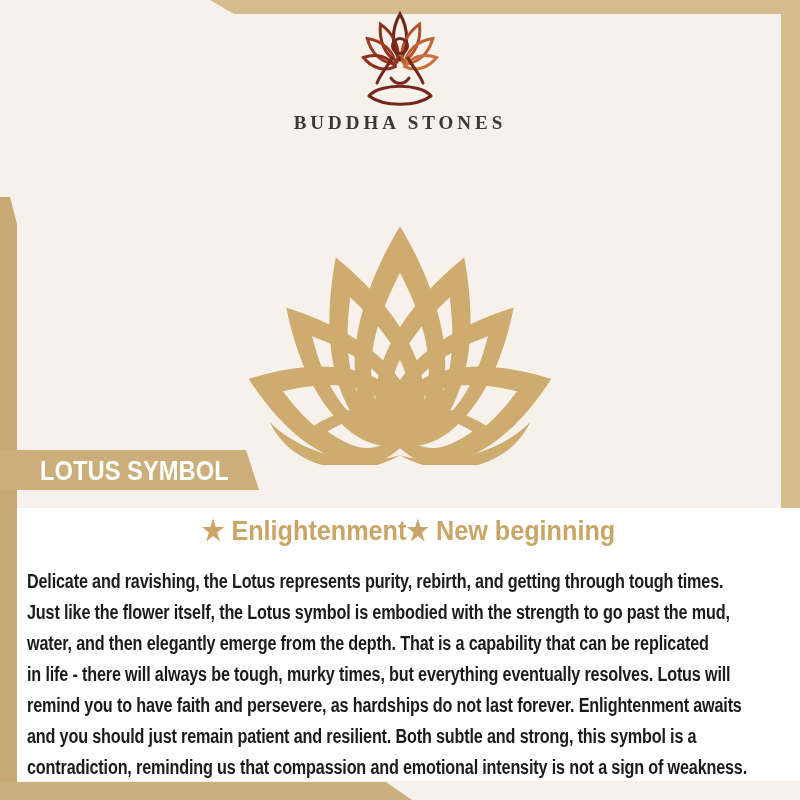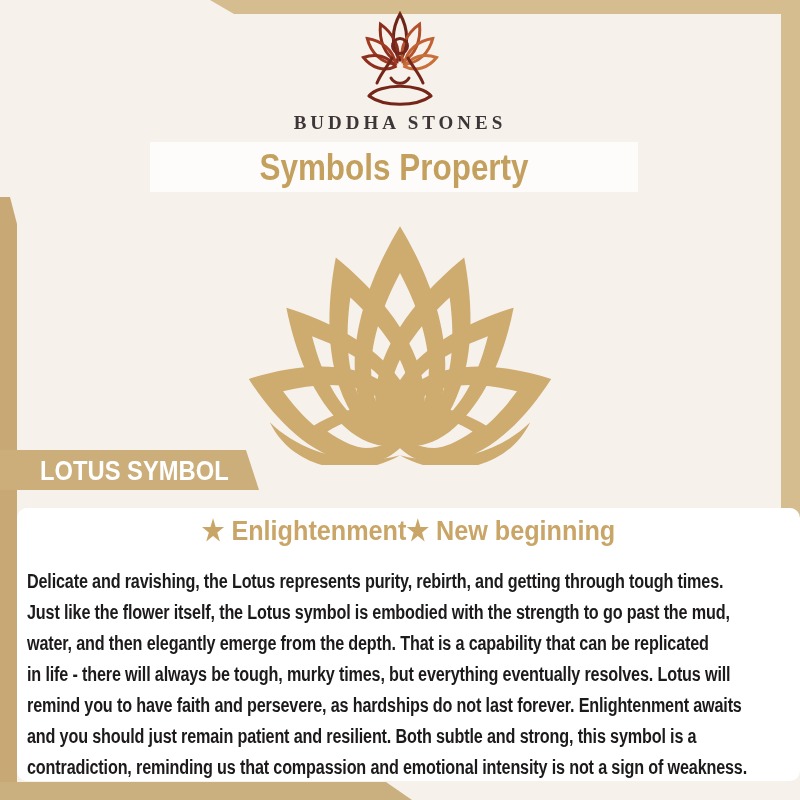--- a/index.html
+++ b/index.html
@@ -39,21 +39,20 @@
   }
   .ribbon-label{
     position:absolute; left:40px; top:452px; height:38px; line-height:38px;
     color:#ffffff; font-size:27px; font-weight:bold; white-space:nowrap;
     transform:scaleX(0.88); transform-origin:0 50%;
   }
   
   .content-panel{
     position:absolute; left:17px; top:508px; width:783px; height:273px;
     background:#ffffff;
-    border-radius:10px;
   }
   .benefits-heading{
     position:absolute; left:0; top:6px; width:100%; text-align:center;
     font-size:28px; font-weight:bold; color:#c9a567; white-space:nowrap;
     transform:scaleX(0.90); transform-origin:50% 50%;
   }
   .body-text{position:absolute; left:10px; top:58px; width:770px;}
   .body-line{
     white-space:nowrap; font-size:19.5px; font-weight:bold; color:#1d1a1b;
     letter-spacing:-0.2px; height:31px; line-height:31px;
@@ -85,23 +84,20 @@
 
       <circle cx="115" cy="36" r="7.5" stroke="#74261a" stroke-width="3" fill="none"></circle>
       <path d="M107,48 C103,56 96,63 92,73 M123,48 C127,56 134,63 138,73" stroke="#74261a" stroke-width="3" fill="none" stroke-linecap="round"></path>
       <path d="M106,68 C110,75 120,75 124,68" stroke="#74261a" stroke-width="3" fill="none" stroke-linecap="round"></path>
       <path d="M84,86 C94,73 136,73 146,86 C131,97 99,97 84,86 Z" stroke="#74261a" stroke-width="3.2" fill="none" stroke-linejoin="round"></path>
     </svg>
   </div>
 
   <div class="brand-name">BUDDHA STONES</div>
 
-  <div class="title-box">
-    <div class="page-title">Symbols Property</div>
-  </div>
 
   <div class="lotus-art">
     <svg width="460" height="272" viewBox="0 0 460 280">
       <defs>
         <path id="bigpetal" fill-rule="evenodd" d="M0,-230 C-30,-180 -56,-115 -49,-56 C-44,-12 -21,8 0,13 C21,8 44,-12 49,-56 C56,-115 30,-180 0,-230 Z
              M0,-178 C-20,-140 -36,-95 -31,-55 C-27,-24 -13,-7 0,-3 C13,-7 27,-24 31,-55 C36,-95 20,-140 0,-178 Z"></path>
       </defs>
       <g transform="translate(230,248)" fill="#ceab6f">
         <use href="#bigpetal" transform="scale(0.93)"></use>
         <use href="#bigpetal" transform="rotate(-20) scale(0.84)"></use>

